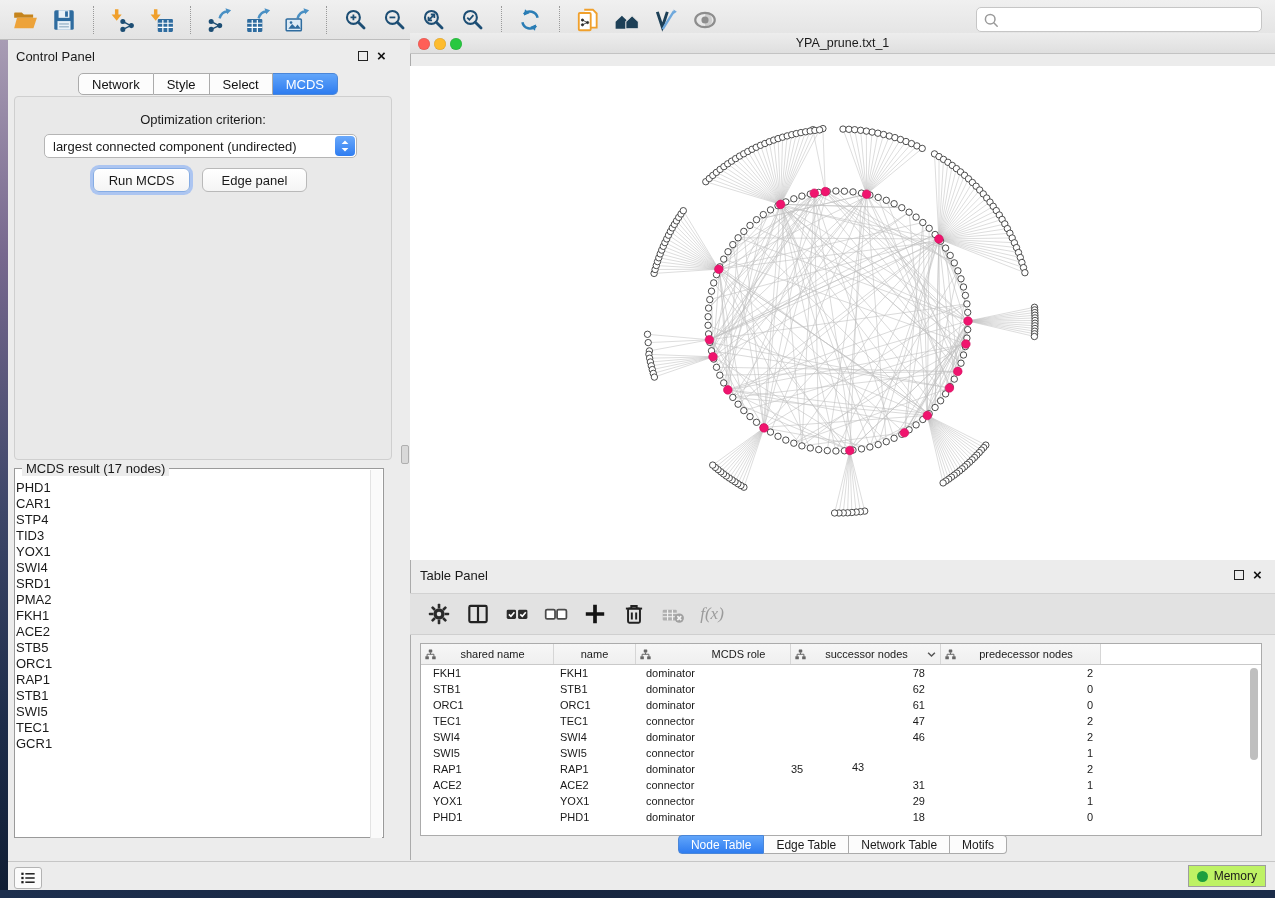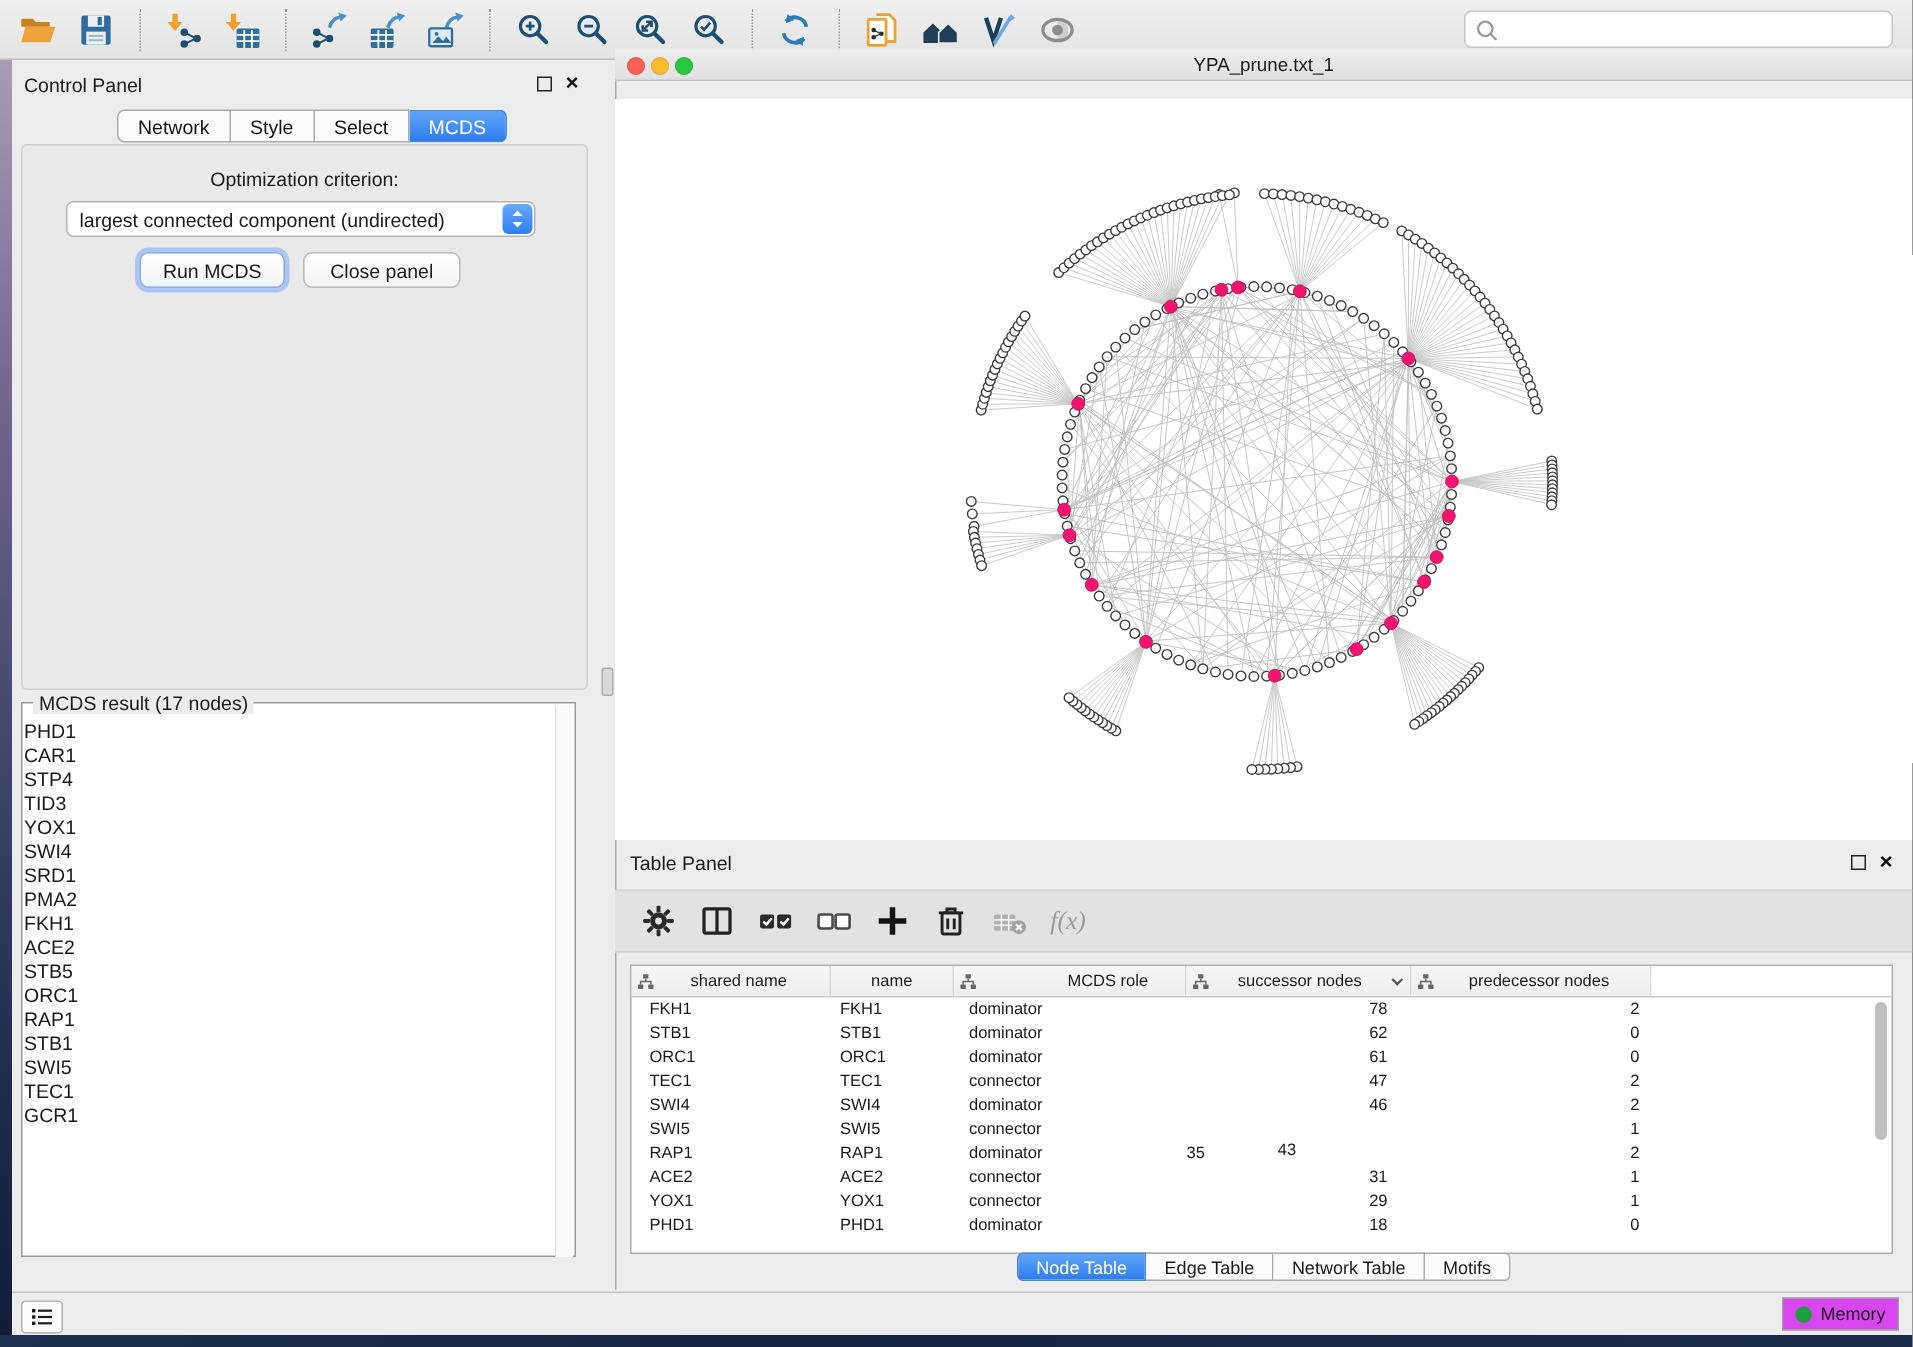--- a/index.html
+++ b/index.html
@@ -77,21 +77,21 @@
   .btabs{position:absolute;left:410px;top:835px;width:865px;display:flex;justify-content:center;height:19px;}
   .btab{padding:0 12px;line-height:18px;font-size:12px;background:#FCFCFC;border:1px solid #ABABAB;border-left:none;}
   .btab:first-child{border-left:1px solid #ABABAB;border-radius:4px 0 0 4px;}
   .btab:last-child{border-radius:0 4px 4px 0;}
   .btab.sel{background:linear-gradient(#61a5fa,#2e7cf0);color:#fff;border-color:#4a86d8;}
   
   .statusbar{position:absolute;left:8px;top:861px;width:1267px;height:29px;box-sizing:border-box;
     background:#ECECEC;border-top:1px solid #C6C6C6;}
   .listbtn{position:absolute;left:6px;top:5px;width:26px;height:20px;background:#FBFBFB;border:1px solid #B3B3B3;
     border-radius:3px;display:flex;align-items:center;justify-content:center;}
-  .membtn{position:absolute;right:9px;top:3px;height:22px;box-sizing:border-box;background:#d946ef;border:1px solid #9E9E9E;
+  .membtn{position:absolute;right:9px;top:3px;height:22px;box-sizing:border-box;background:#bef264;border:1px solid #9E9E9E;
     display:flex;align-items:center;padding:0 8px;font-size:12px;gap:6px;}
   .memdot{width:11px;height:11px;border-radius:50%;}
 </style>
 </head>
 <body>
 
 <div id="app">
 
   <div class="toolbar">
     <span style="display:flex;align-items:center;">
@@ -291,21 +291,21 @@
     <span class="stepper">
       <svg width="14" height="16" viewBox="0 0 14 16">
           <g fill="#fff">
             <path d="M3.6 6L7 2.4 10.4 6z"></path>
             <path d="M3.6 10L7 13.6 10.4 10z"></path>
           </g>
         </svg>
     </span>
   </div>
   <div class="pbtn run">Run MCDS</div>
-  <div class="pbtn closep">Close panel</div>
+  <div class="pbtn closep">Edge panel</div>
 
   <div class="result-box">
     <div class="result-scroll"></div>
   </div>
   <div class="result-legend">MCDS result (17 nodes)</div>
   <ul class="result-list">
       <li>PHD1</li>
       <li>CAR1</li>
       <li>STP4</li>
       <li>TID3</li>

